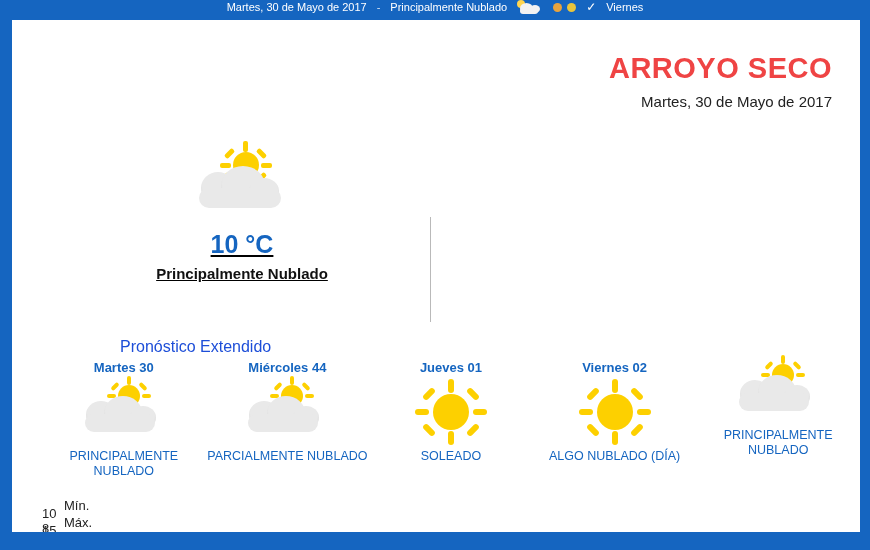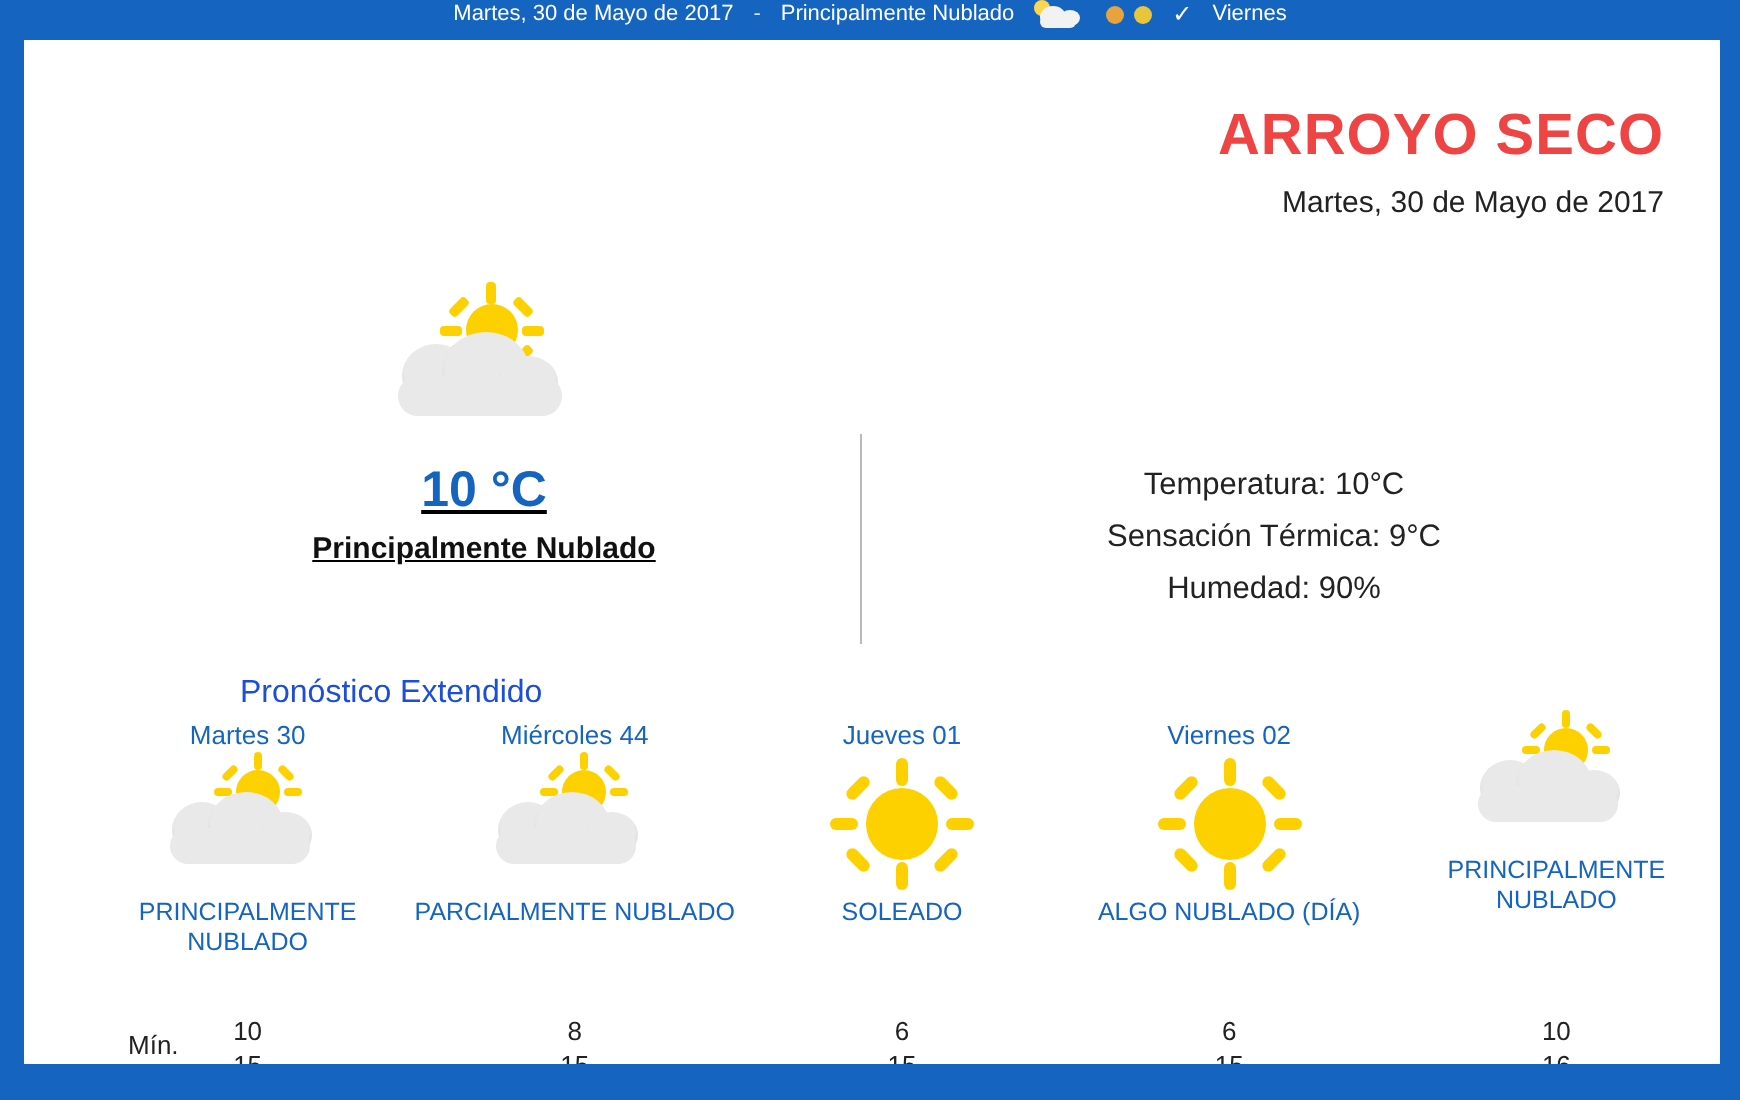--- a/index.html
+++ b/index.html
@@ -175,20 +175,21 @@
     display: flex;
   }
   .day {
     flex: 1;
     text-align: center;
   }
   .day-name {
     color: #1565c0;
     font-size: 13px;
     margin-bottom: 6px;
+    font-weight: bold;
   }
   .day-icon {
     height: 62px;
     display: flex;
     align-items: center;
     justify-content: center;
   }
   .day-cond {
     color: #1565c0;
     font-size: 12.5px;
@@ -201,22 +202,23 @@
   .minmax {
     position: absolute;
     left: 30px;
     top: 486px;
     width: 818px;
     font-size: 13px;
     color: #222222;
   }
   .minmax-row {
     display: flex;
-    align-items: flex-end;
+    align-items: flex-start;
     height: 17px;
+    flex-direction: column;
   }
   .minmax-label {
     width: 0;
     position: relative;
   }
   .minmax-label span {
     position: absolute;
     left: 22px;
     top: -8px;
     white-space: nowrap;
@@ -301,25 +303,20 @@
       <div class="cloud-part" style="width:44px;height:40px;left:34px;top:16px;"></div>
       <div class="cloud-part" style="width:30px;height:26px;left:62px;top:28px;"></div>
       <div class="cloud-base" style="width:82px;height:20px;left:12px;top:38px;"></div>
     </div>
     <div class="temp">10 °C</div>
     <div class="cond">Principalmente Nublado</div>
   </div>
 
   <div class="divider"></div>
 
-  <div class="details">
-    <div>Temperatura: 10°C</div>
-    <div>Sensación Térmica: 9°C</div>
-    <div>Humedad: 90%</div>
-  </div>
 
   <div class="forecast-title">Pronóstico Extendido</div>
 
   <div class="days">
 
     <div class="day">
       <div class="day-name">Martes 30</div>
       <div class="day-icon">
         <div class="wx" style="width:92px;height:58px;">
           <div class="sun-core" style="width:22px;height:22px;left:40px;top:2px;"></div>

